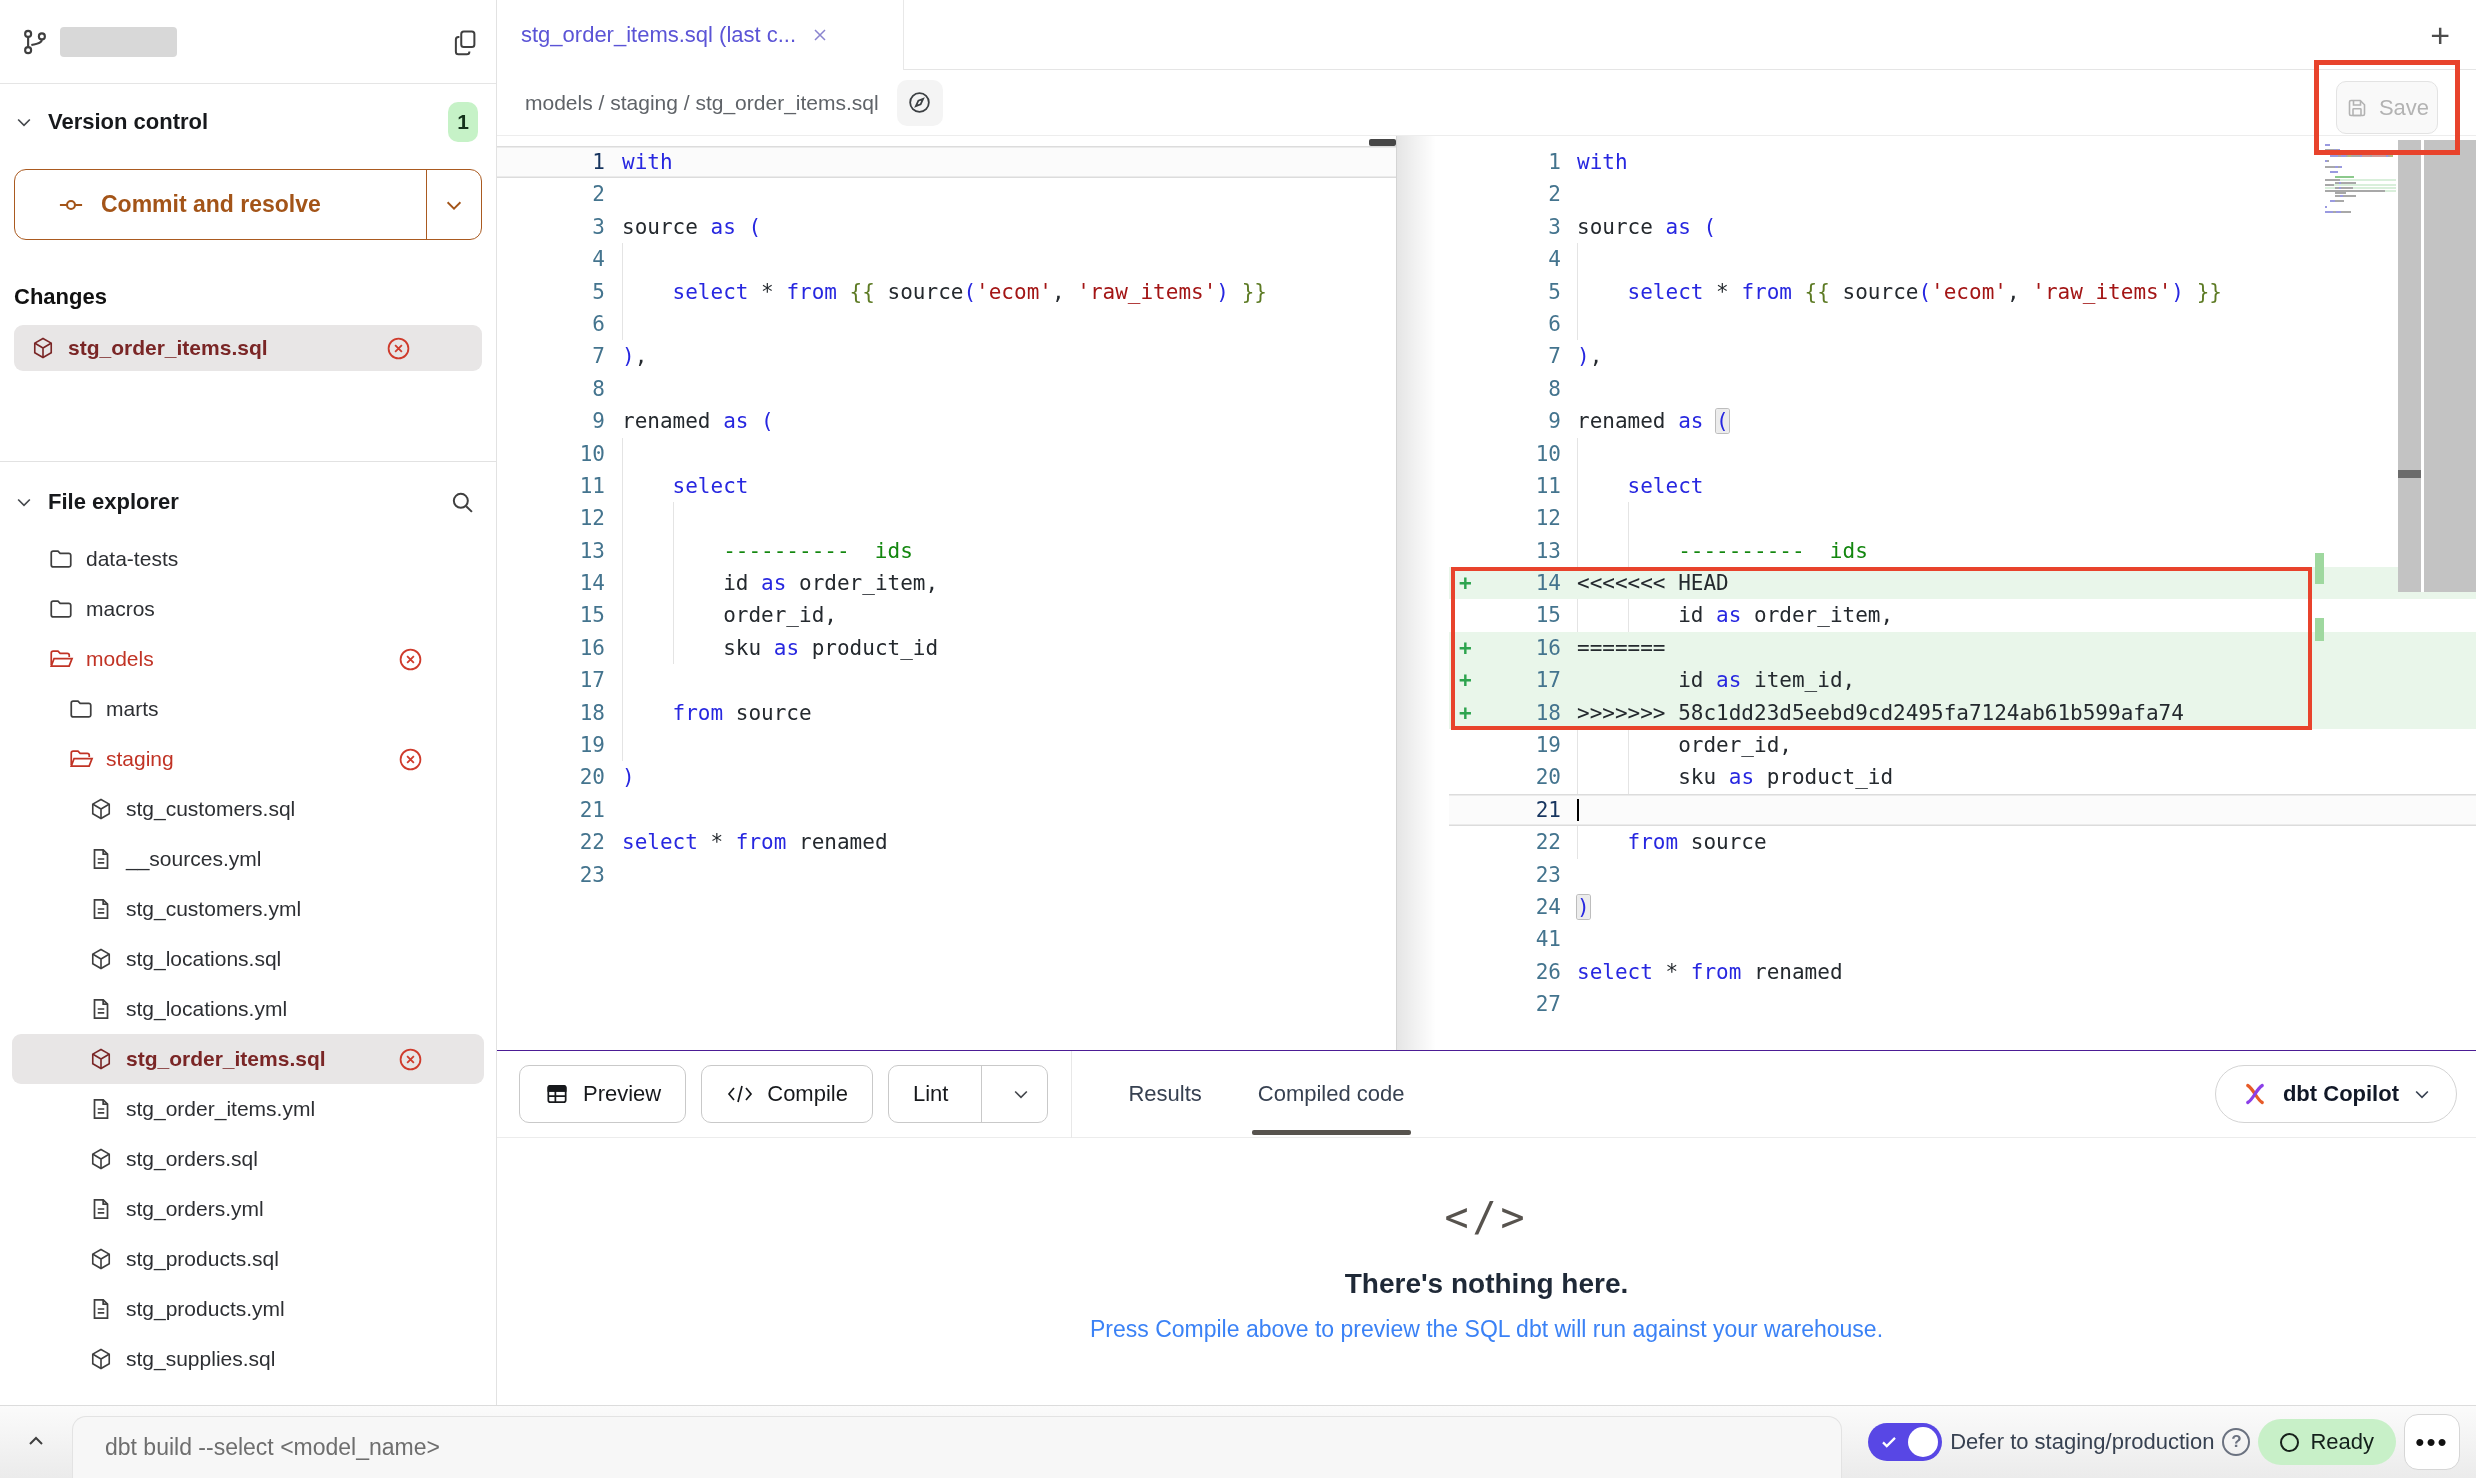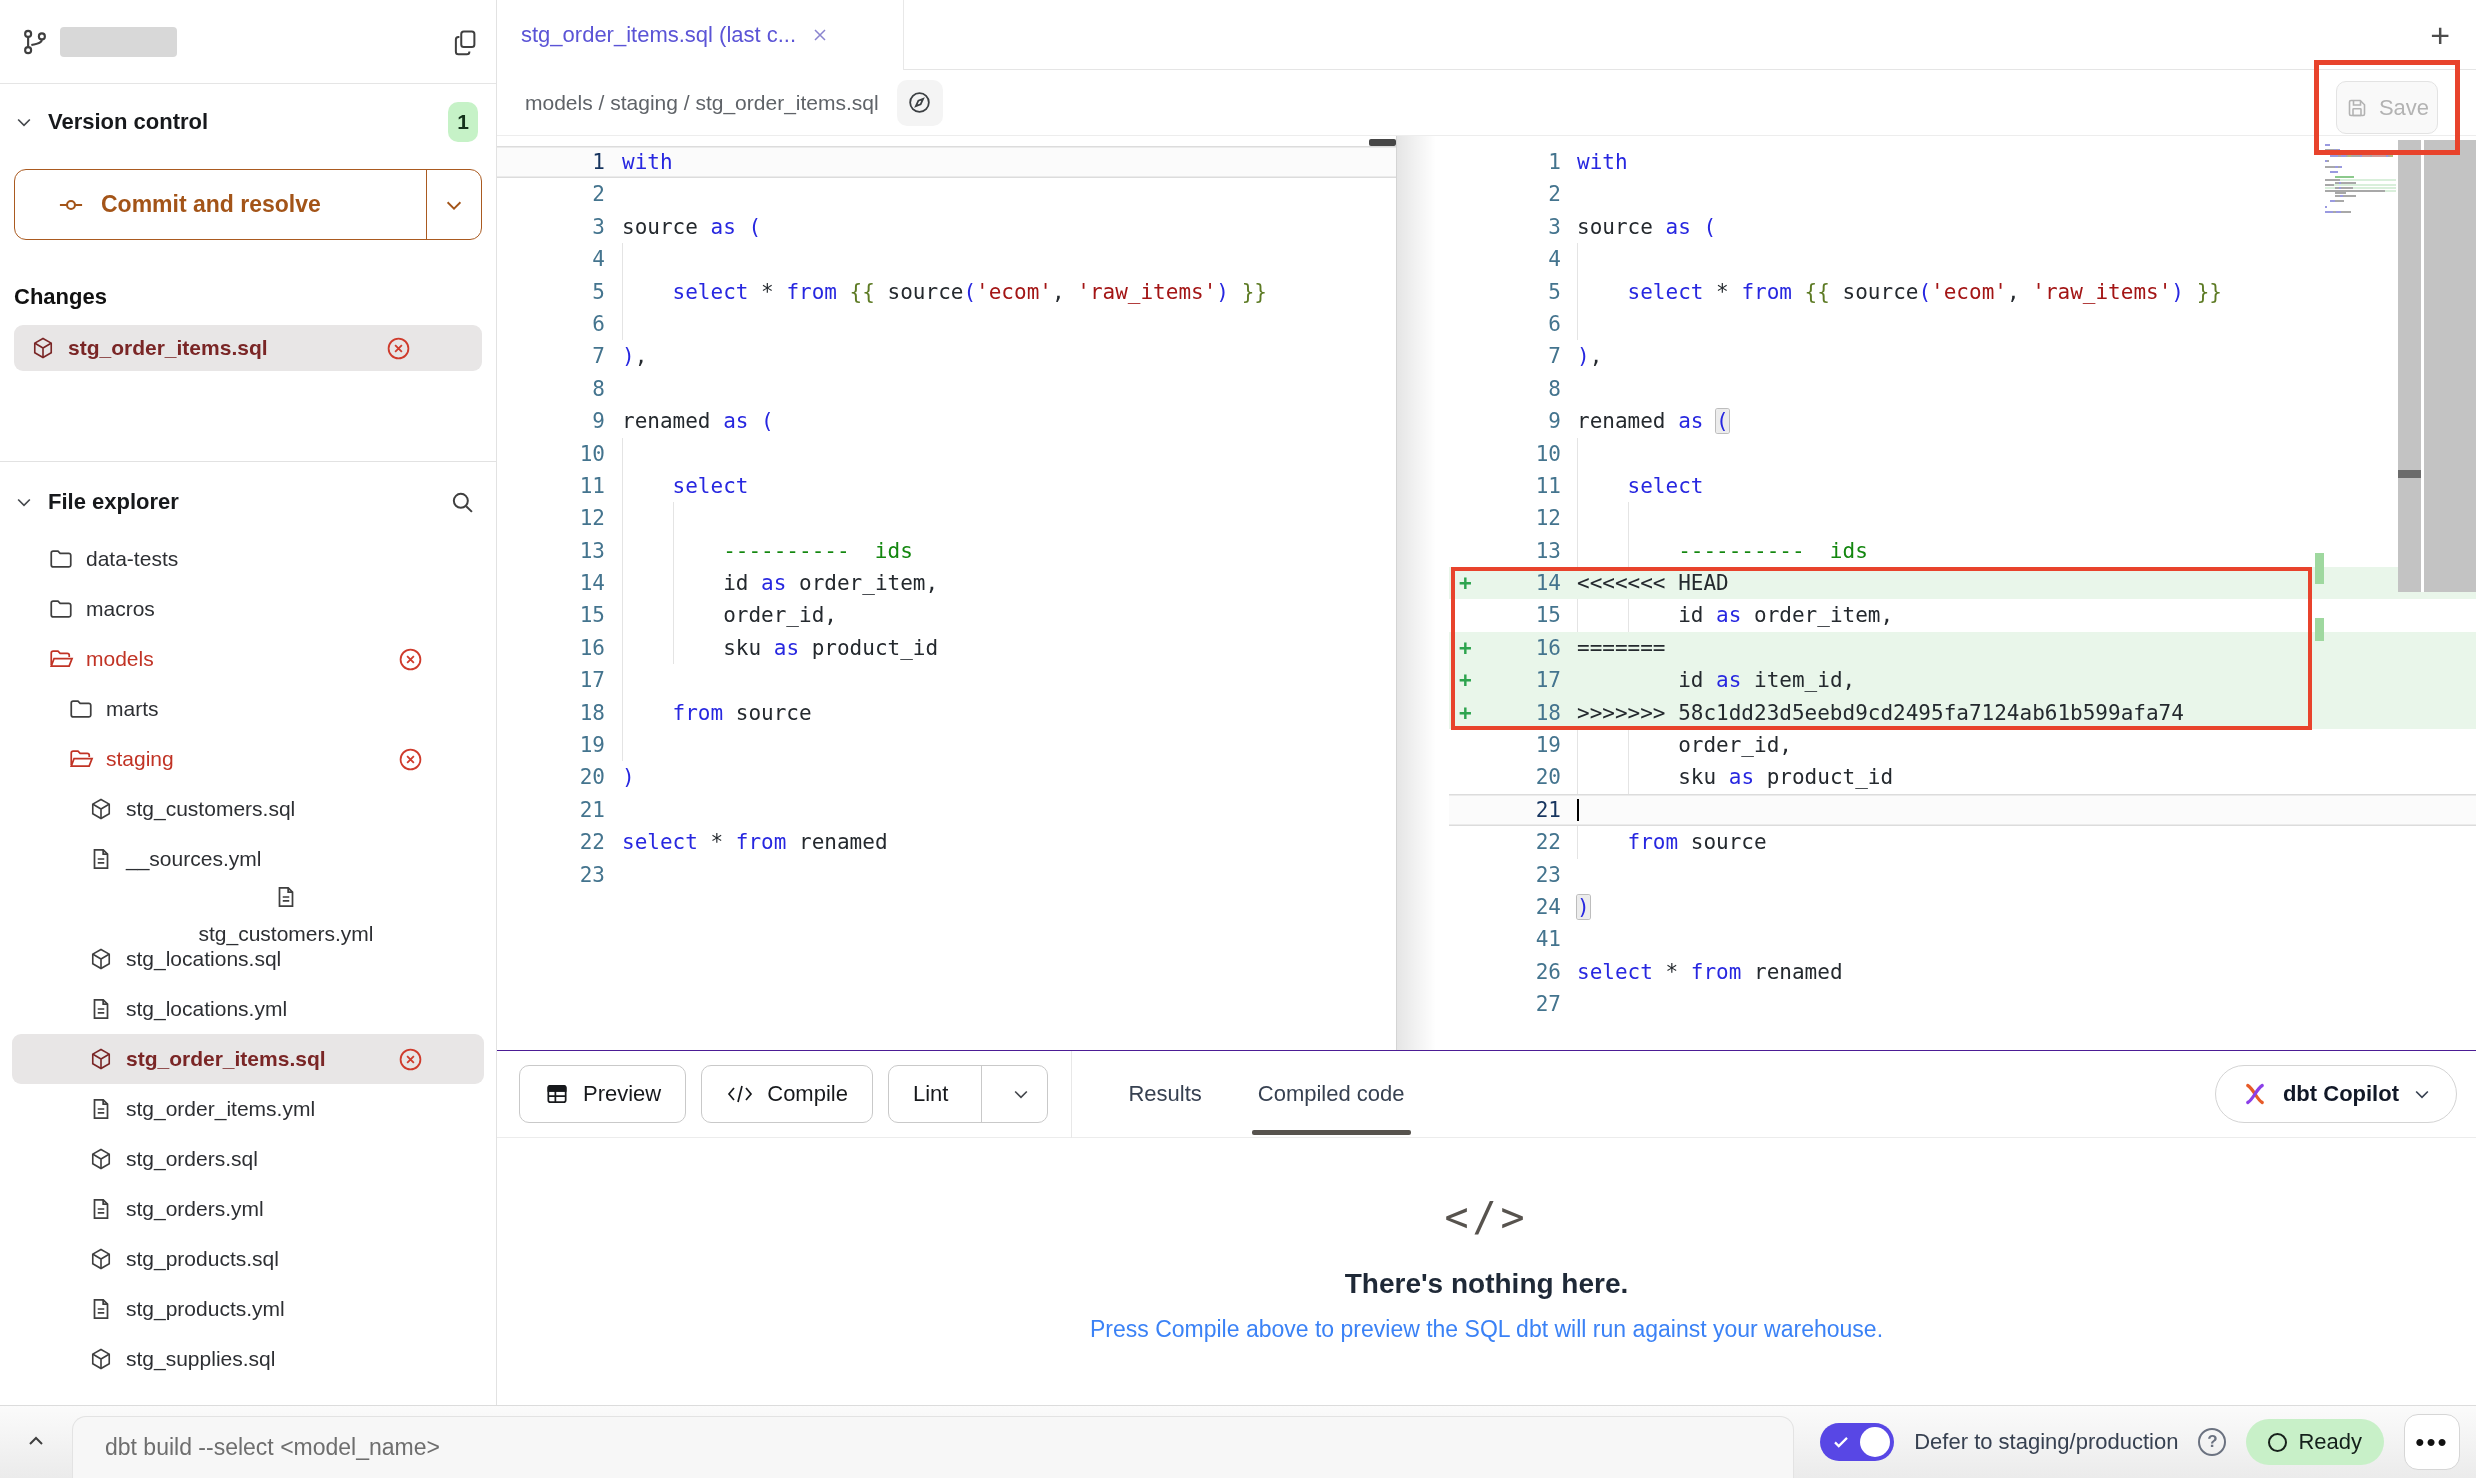--- a/index.html
+++ b/index.html
@@ -129,21 +129,21 @@
 
   
   #status-bar { height:73px; border-top:1px solid #dcdcdc; background:linear-gradient(180deg,#fbfbfb,#ebebeb);
     display:flex; align-items:center; }
   #hist-btn { width:72px; display:flex; align-items:center; justify-content:center; color:#3f3f3f; cursor:pointer; }
   #command-box { flex:1; align-self:flex-end; height:62px; background:#f7f7f7; border:1px solid #e3e3e3; border-bottom:none;
     border-radius:14px 14px 0 0; display:flex; align-items:center; padding-left:32px; margin-right:26px; }
   #command-input { border:none; outline:none; background:transparent; font-size:23px; color:#374151; width:90%;
     font-family:"Liberation Sans", sans-serif; }
   #command-input::placeholder { color:#6e6e6e; opacity:1; }
-  #status-right { display:flex; align-items:center; gap:20px; padding-right:16px; }
+  #status-right { display:flex; align-items:center; gap:8px; padding-right:16px; }
   #defer-toggle { width:74px; height:38px; border-radius:19px; background:#5847e5; position:relative; display:flex; align-items:center; cursor:pointer; }
   #defer-toggle .check { margin-left:12px; color:#fff; }
   #toggle-knob { position:absolute; right:4px; top:4px; width:30px; height:30px; border-radius:50%; background:#fff; }
   #defer-label { font-size:22px; color:#374151; }
   #help-icon { width:28px; height:28px; border-radius:50%; border:2px solid #6b7280; color:#6b7280;
     display:flex; align-items:center; justify-content:center; font-size:17px; font-weight:700; }
   #ready-pill { height:46px; border-radius:23px; background:#c8f0c8; display:flex; align-items:center; gap:11px; padding:0 22px; }
   #ready-ring { width:19px; height:19px; border-radius:50%; border:2.6px solid #17211b; }
   #ready-text { font-size:22px; color:#14201b; font-weight:500; }
   #more-btn { width:56px; height:56px; border:1px solid #d6d6d6; border-radius:14px; background:#fff;
@@ -305,21 +305,21 @@
             <div class="tree-row" style="padding-left: 76px;">
               <span class="t-ic ic">
                 <svg width="26" height="26" viewBox="0 0 24 24" fill="none" stroke="currentColor" stroke-width="1.6">
                   <path d="M6 3.5h8l4 4v13H6z"></path>
                   <path d="M14 3.5v4h4"></path>
                   <path d="M9 12h6M9 15.5h6"></path>
                 </svg>
               </span>
               <span class="t-lb">__sources.yml</span>
             </div>
-            <div class="tree-row" style="padding-left: 76px; flex-direction: column;">
+            <div class="tree-row" style="padding-left: 76px;">
               <span class="t-ic ic">
                 <svg width="26" height="26" viewBox="0 0 24 24" fill="none" stroke="currentColor" stroke-width="1.6">
                   <path d="M6 3.5h8l4 4v13H6z"></path>
                   <path d="M14 3.5v4h4"></path>
                   <path d="M9 12h6M9 15.5h6"></path>
                 </svg>
               </span>
               <span class="t-lb">stg_customers.yml</span>
             </div>
             <div class="tree-row" style="padding-left: 76px;">

